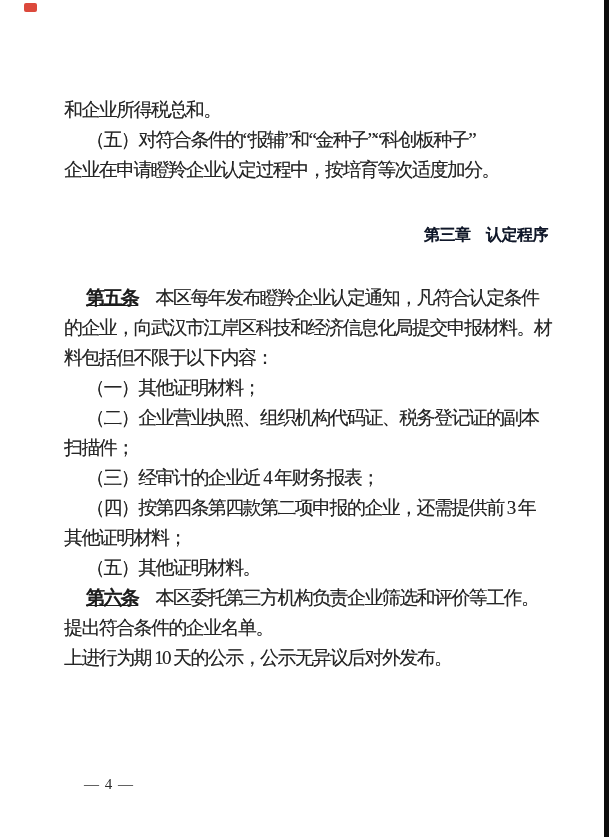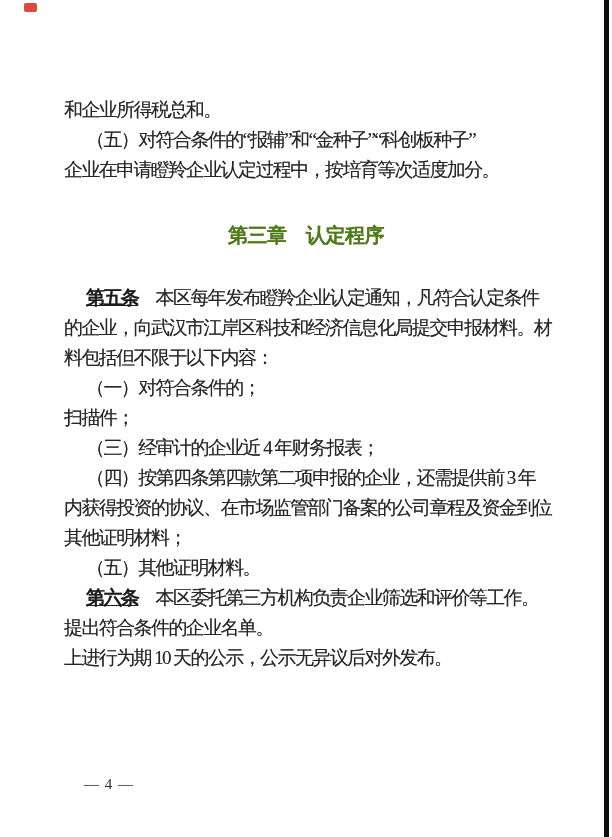--- a/index.html
+++ b/index.html
@@ -56,25 +56,25 @@
   }
   .line b {
     font-weight: bold;
     color: #1d1d1d;
     text-decoration: underline;
   }
   .chapter-heading {
     margin: 35px 0 33px 0;
     height: 30px;
     line-height: 30px;
-    text-align: center;
-    font-size: 20px;
+    text-align: right;
+    font-size: 16px;
     font-weight: bold;
     letter-spacing: -0.5px;
-    color: #4d7c0f;
+    color: #0f172a;
     text-shadow: 0 0 0.6px rgba(40,40,40,0.55);
   }
   .page-number {
     position: absolute;
     left: 84px;
     top: 776px;
     font-size: 15px;
     letter-spacing: 1px;
     color: #2a2a2a;
   }
@@ -90,25 +90,25 @@
     <div id="intro-lines">
         <div class="line"><span>和企业所得税总和。</span></div>
         <div class="line indent"><span>（五）对符合条件的“报辅”和“金种子”“科创板种子”</span></div>
         <div class="line"><span>企业在申请瞪羚企业认定过程中，按培育等次适度加分。</span></div>
       </div>
     <div class="chapter-heading">第三章　认定程序</div>
     <div id="body-lines">
         <div class="line indent"><b>第五条</b><span>　本区每年发布瞪羚企业认定通知，凡符合认定条件</span></div>
         <div class="line"><span>的企业，向武汉市江岸区科技和经济信息化局提交申报材料。材</span></div>
         <div class="line"><span>料包括但不限于以下内容：</span></div>
-        <div class="line indent"><span>（一）对符合条件的；</span></div>
+        <div class="line indent"><span>（一）其他证明材料；</span></div>
+        <div class="line indent"><span>（二）企业营业执照、组织机构代码证、税务登记证的副本</span></div>
         <div class="line"><span>扫描件；</span></div>
         <div class="line indent"><span>（三）经审计的企业近 4 年财务报表；</span></div>
         <div class="line indent"><span>（四）按第四条第四款第二项申报的企业，还需提供前 3 年</span></div>
-        <div class="line"><span>内获得投资的协议、在市场监管部门备案的公司章程及资金到位</span></div>
         <div class="line"><span>其他证明材料；</span></div>
         <div class="line indent"><span>（五）其他证明材料。</span></div>
         <div class="line indent"><b>第六条</b><span>　本区委托第三方机构负责企业筛选和评价等工作。</span></div>
         <div class="line"><span>提出符合条件的企业名单。</span></div>
         <div class="line"><span>上进行为期 10 天的公示，公示无异议后对外发布。</span></div>
       </div>
   </div>
 
   <div class="page-number">— 4 —</div>
 

